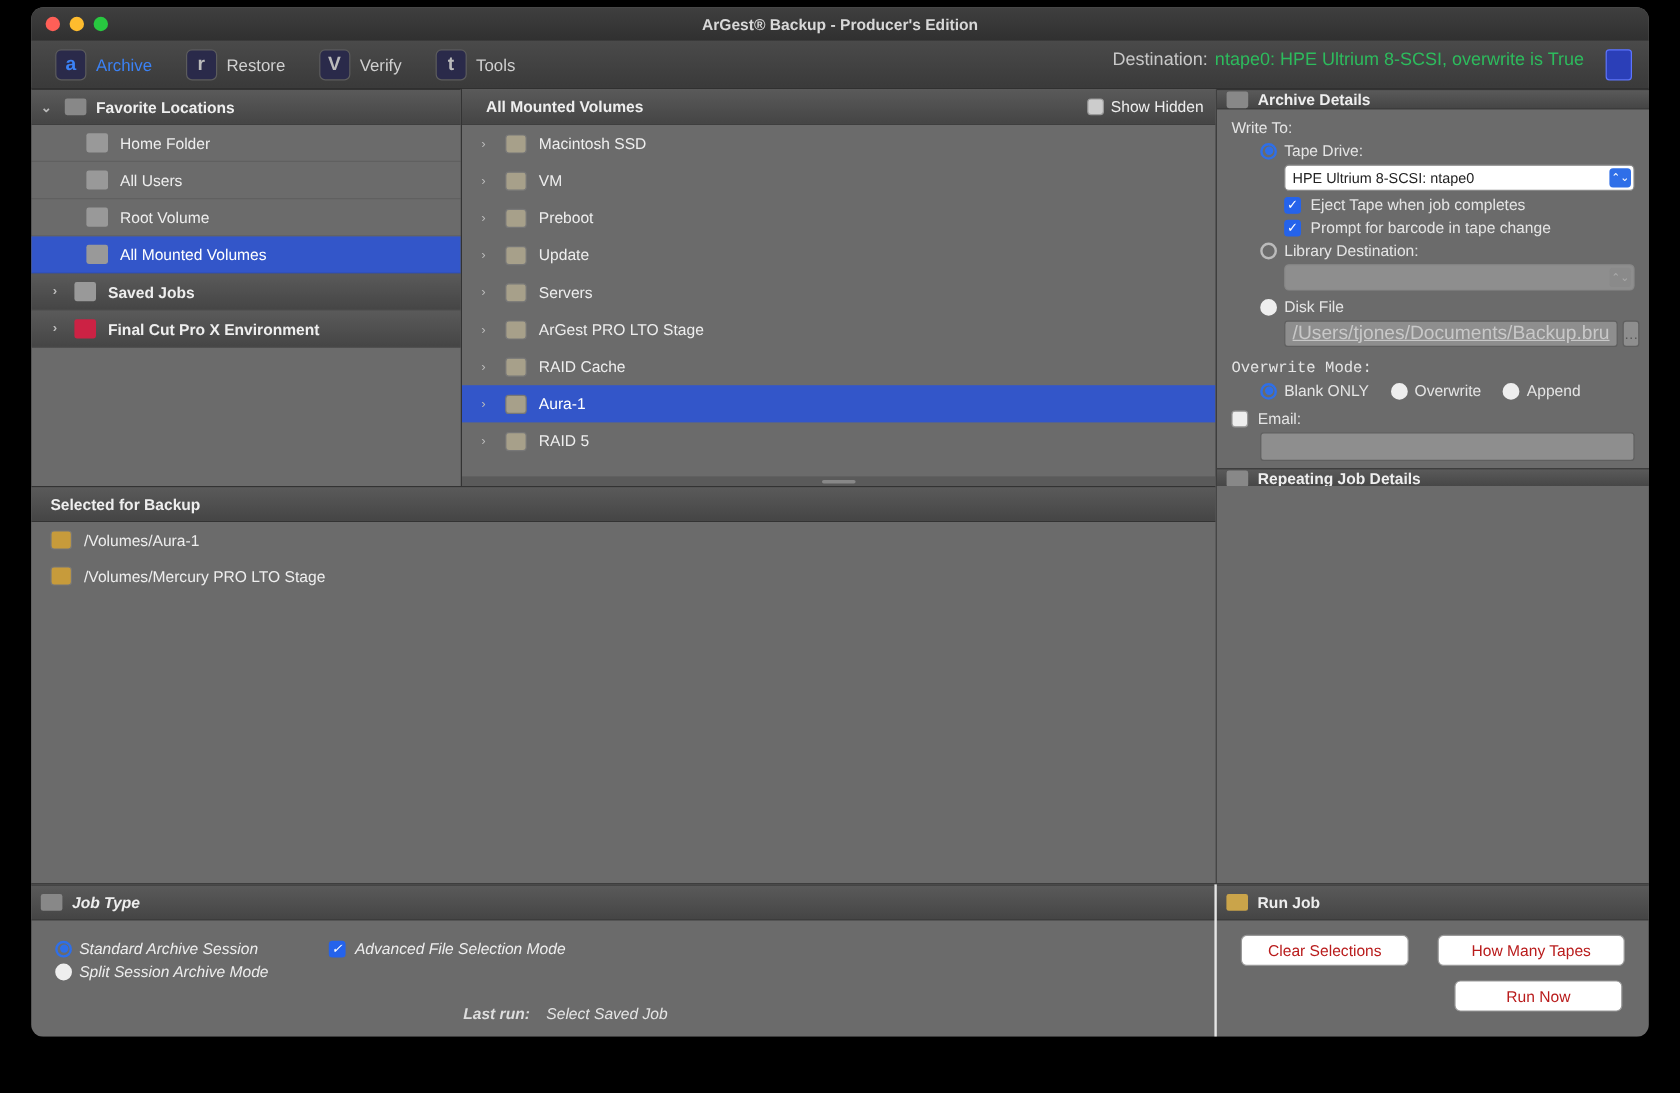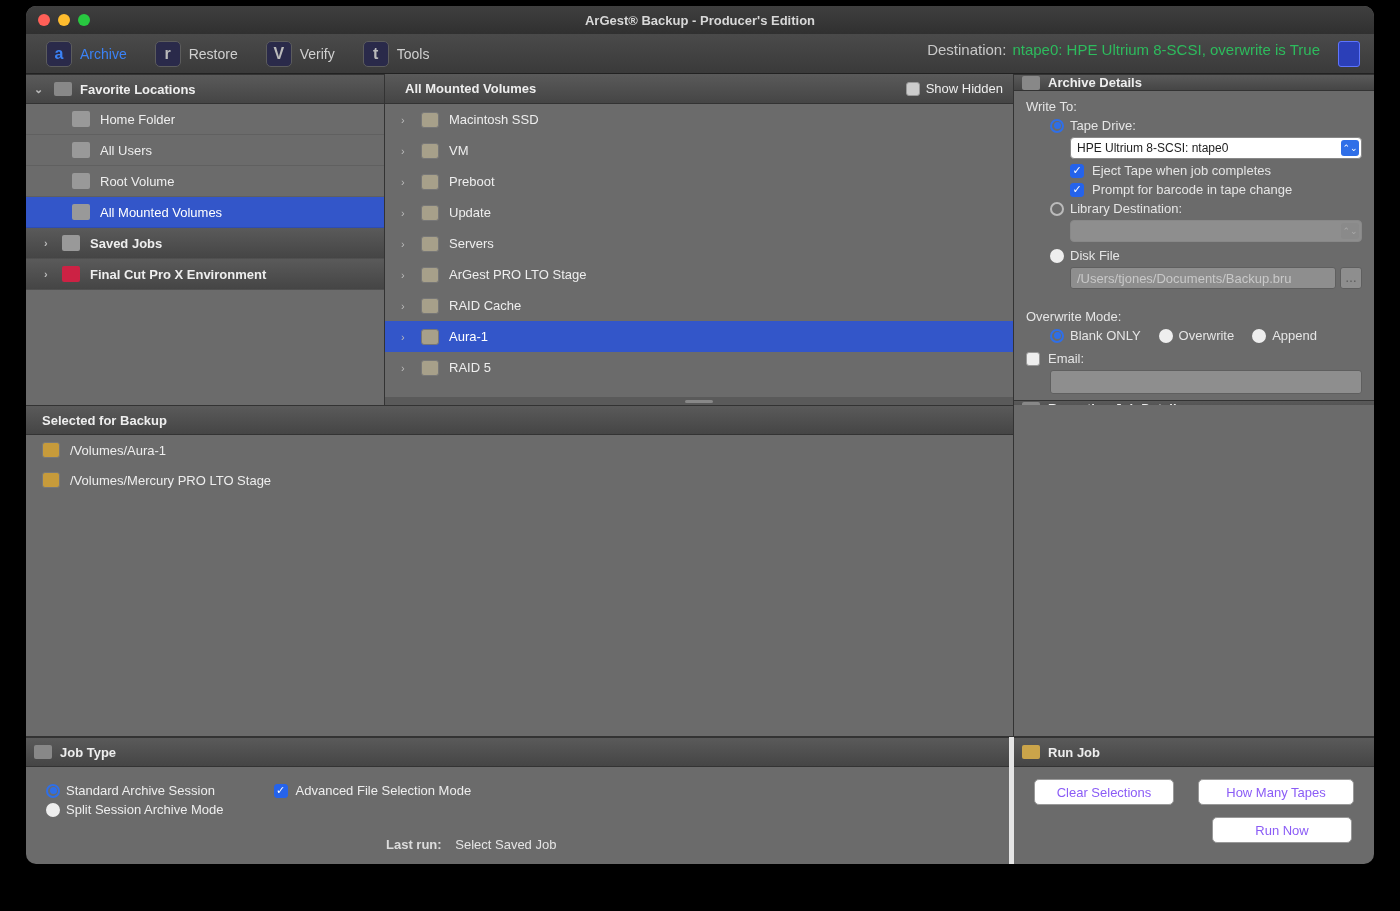--- a/index.html
+++ b/index.html
@@ -48,25 +48,25 @@
   .radio{width:14px;height:14px;border-radius:50%;border:2px solid #bbb;display:inline-flex;align-items:center;justify-content:center;flex-shrink:0;}
   .radio.on{border-color:#2f6fe8;}
   .radio.on::after{content:"";width:7px;height:7px;border-radius:50%;background:#2f6fe8;}
   .radiogroup{display:flex;align-items:center;gap:6px;margin:4px 0;}
   .indent{padding-left:24px;}
   .select{height:22px;background:#fff;border:1px solid #888;border-radius:4px;display:flex;align-items:center;padding:0 6px;font-size:12px;color:#222;position:relative;}
   .select .caret{position:absolute;right:2px;top:2px;bottom:2px;width:18px;background:#2f6fe8;border-radius:3px;display:flex;align-items:center;justify-content:center;color:#fff;font-size:9px;}
   .select.disabled{background:#8e8e8e;color:#b8b8b8;}
   .select.disabled .caret{background:#8a8a8a;color:#aaa;}
   .checkline{display:flex;align-items:center;gap:8px;margin:4px 0;}
-  .txtfield{height:22px;background:#8e8e8e;border:1px solid #5f5f5f;border-radius:3px;display:flex;align-items:center;padding:0 6px;font-size:13px;color:#c8c8c8;}
+  .txtfield{height:22px;background:#8e8e8e;border:1px solid #5f5f5f;border-radius:3px;display:flex;align-items:center;padding:0 6px;font-size:16px;color:#c8c8c8;text-decoration:underline;}
   .browsebtn{width:22px;height:22px;background:#8e8e8e;border:1px solid #5f5f5f;border-radius:3px;margin-left:4px;display:flex;align-items:center;justify-content:center;color:#555;font-size:12px;}
   .modes{display:flex;gap:18px;align-items:center;margin-top:4px;}
   .mode{display:flex;align-items:center;gap:6px;}
-  .btn{height:26px;background:#fff;border:1px solid #999;border-radius:5px;font-size:13px;color:#8b5cf6;display:inline-flex;align-items:center;justify-content:center;padding:0 16px;cursor:pointer;}
+  .btn{height:26px;background:#fff;border:1px solid #999;border-radius:5px;font-size:13px;color:#b91c1c;display:inline-flex;align-items:center;justify-content:center;padding:0 16px;cursor:pointer;}
   .lower{display:grid;grid-template-columns:1fr 360px;border-top:1px solid #333;}
   .jobtype-body{padding:12px 20px;font-size:13px;color:#eee;}
   .jt-cols{display:flex;gap:50px;}
   .lastrun{margin-top:16px;padding-left:340px;color:#ddd;}
   .lastrun .v{color:#e5e5e5; margin-left:10px;}
   .runjob-body{padding:12px 14px;display:flex;flex-direction:column;gap:12px;align-items:stretch;}
   .runrow{display:flex;gap:24px;justify-content:center;}
   .chev{font-size:11px;color:#bbb;display:inline-block;width:12px;}
 </style>
 </head>
@@ -245,21 +245,21 @@
           <span class="radio" style="background:#eee;border-color:#eee;"></span>
           <span>Disk File</span>
         </div>
         <div class="indent" style="padding-left:44px;display:flex;">
           <div class="txtfield" style="flex:1;">
             <span>/Users/tjones/Documents/Backup.bru</span>
           </div>
           <div class="browsebtn">…</div>
         </div>
 
-        <div class="lbl" style="margin-top:20px;">Overwrite Mode:</div>
+        <div class="lbl" style="margin-top:10px;font-family:Liberation Mono, monospace;">Overwrite Mode:</div>
         <div class="modes indent">
           <div class="mode">
             <span class="radio on"></span>
             <span>Blank ONLY</span>
           </div>
           <div class="mode">
             <span class="radio" style="background:#eee;border-color:#eee;"></span>
             <span>Overwrite</span>
           </div>
           <div class="mode">
@@ -296,21 +296,21 @@
           <div class="selrow">
             <span class="sicon"></span>
             <span>/Volumes/Mercury PRO LTO Stage</span>
           </div>
         </div>
     </div>
     <div class="col right" style="background:#6b6b6b;"></div>
   </div>
 
   <div class="lower">
-    <div class="col" style="border-right:5px solid #e5e5e5;">
+    <div class="col" style="border-right:2px solid #e5e5e5;font-style:italic;">
       <div class="panel-header">
         <span class="picon"></span>
         <span>Job Type</span>
       </div>
       <div class="jobtype-body">
         <div class="jt-cols">
           <div>
             <div class="radiogroup">
               <span class="radio on"></span>
               <span>Standard Archive Session</span>

